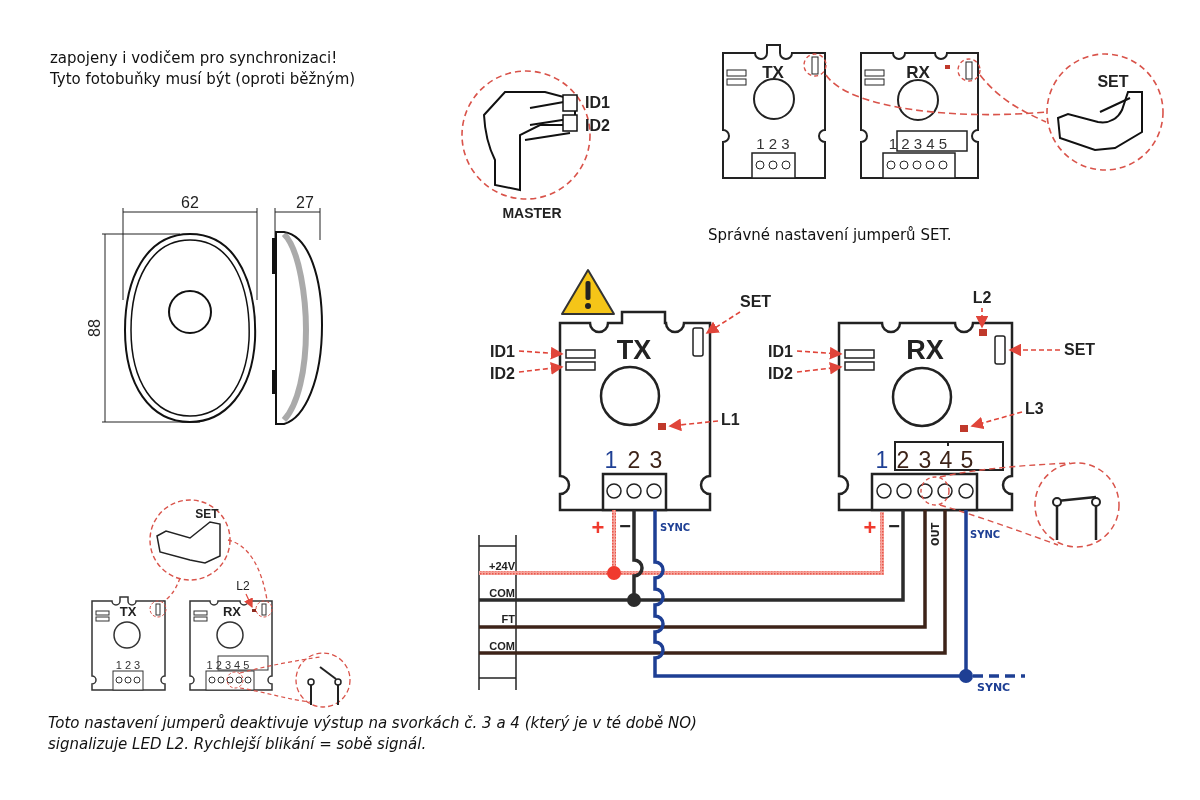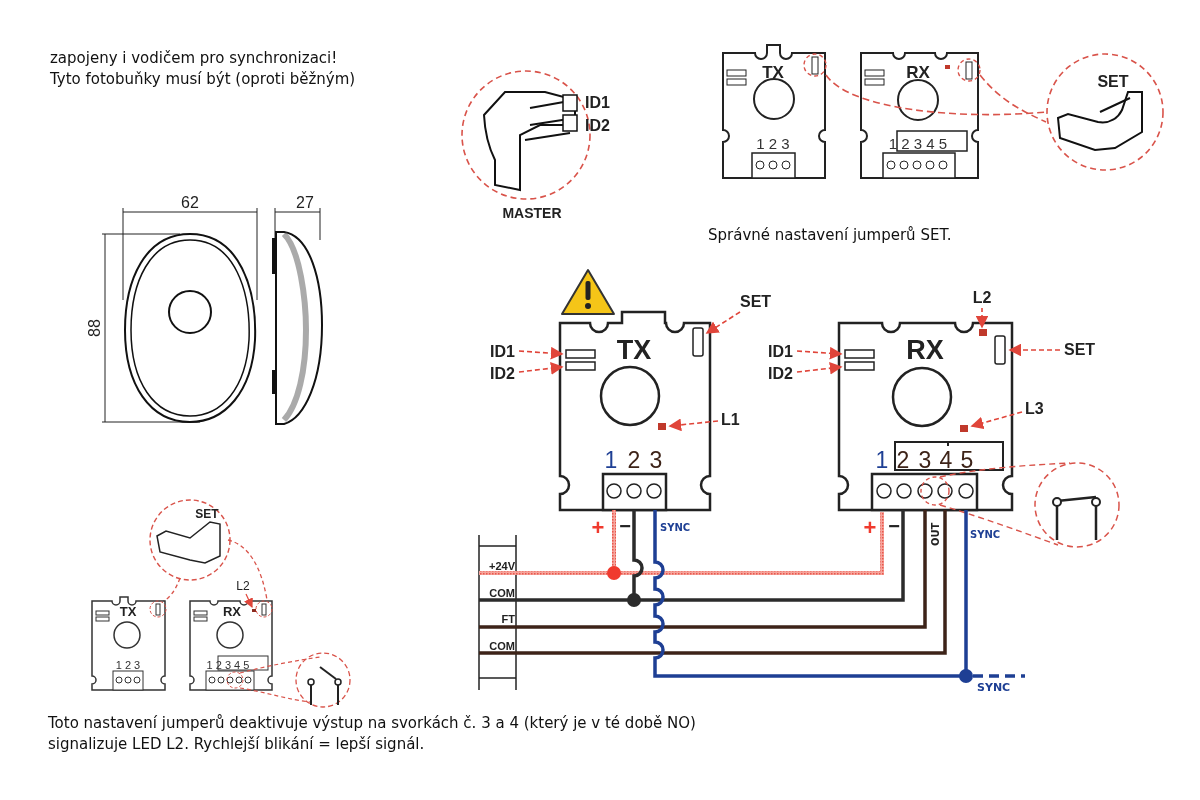--- a/index.html
+++ b/index.html
@@ -1,36 +1,36 @@
 <!DOCTYPE html>
 <html><head>
 <meta charset="utf-8">
 <style>
   html, body { margin:0; padding:0; background:#ffffff; }
   body { width:1200px; height:800px; position:relative; overflow:hidden; font-family:"DejaVu Sans", sans-serif; }
   .note { position:absolute; color:#111; font-family:"DejaVu Sans", sans-serif; line-height:21px; }
   #note-top { left:50px; top:48px; font-size:15px; }
   #note-set { left:708px; top:205px; font-size:15px;margin-top:20px; }
-  #note-bottom { left:48px; top:713px; font-size:15px; line-height:21px; }
+  #note-bottom { left:48px; top:713px; font-size:15px; line-height:21px;font-style:italic; }
   svg { position:absolute; left:0; top:0; }
   .lbl { font-family:"Liberation Sans", sans-serif; font-weight:bold; fill:#222; }
   .num { font-family:"Liberation Sans", sans-serif; }
   .sync { font-family:"DejaVu Sans", sans-serif; font-weight:bold; fill:#1e3f94; }
 </style>
 </head>
 <body>
 
 <div class="note" id="note-top">
   <div>zapojeny i vodičem pro synchronizaci!</div>
   <div>Tyto fotobuňky musí být (oproti běžným)</div>
 </div>
 <div class="note" id="note-set">Správné nastavení jumperů SET.</div>
 <div class="note" id="note-bottom">
   <div>Toto nastavení jumperů deaktivuje výstup na svorkách č. 3 a 4 (který je v té době NO)</div>
-  <div>signalizuje LED L2. Rychlejší blikání = lepší signál.</div>
+  <div>signalizuje LED L2. Rychlejší blikání = sobě signál.</div>
 </div>
 
 <svg width="1200" height="800" viewBox="0 0 1200 800">
   <defs>
     <marker id="arr" markerWidth="8" markerHeight="8" refX="7" refY="4" orient="auto">
       <path d="M0,0 L8,4 L0,8 z" fill="#e0453a"></path>
     </marker>
     <pattern id="pinkhatch" width="3" height="3" patternUnits="userSpaceOnUse">
       <rect width="3" height="3" fill="#f6a49c"></rect>
       <rect width="1.5" height="1.5" fill="#e8574b"></rect>

